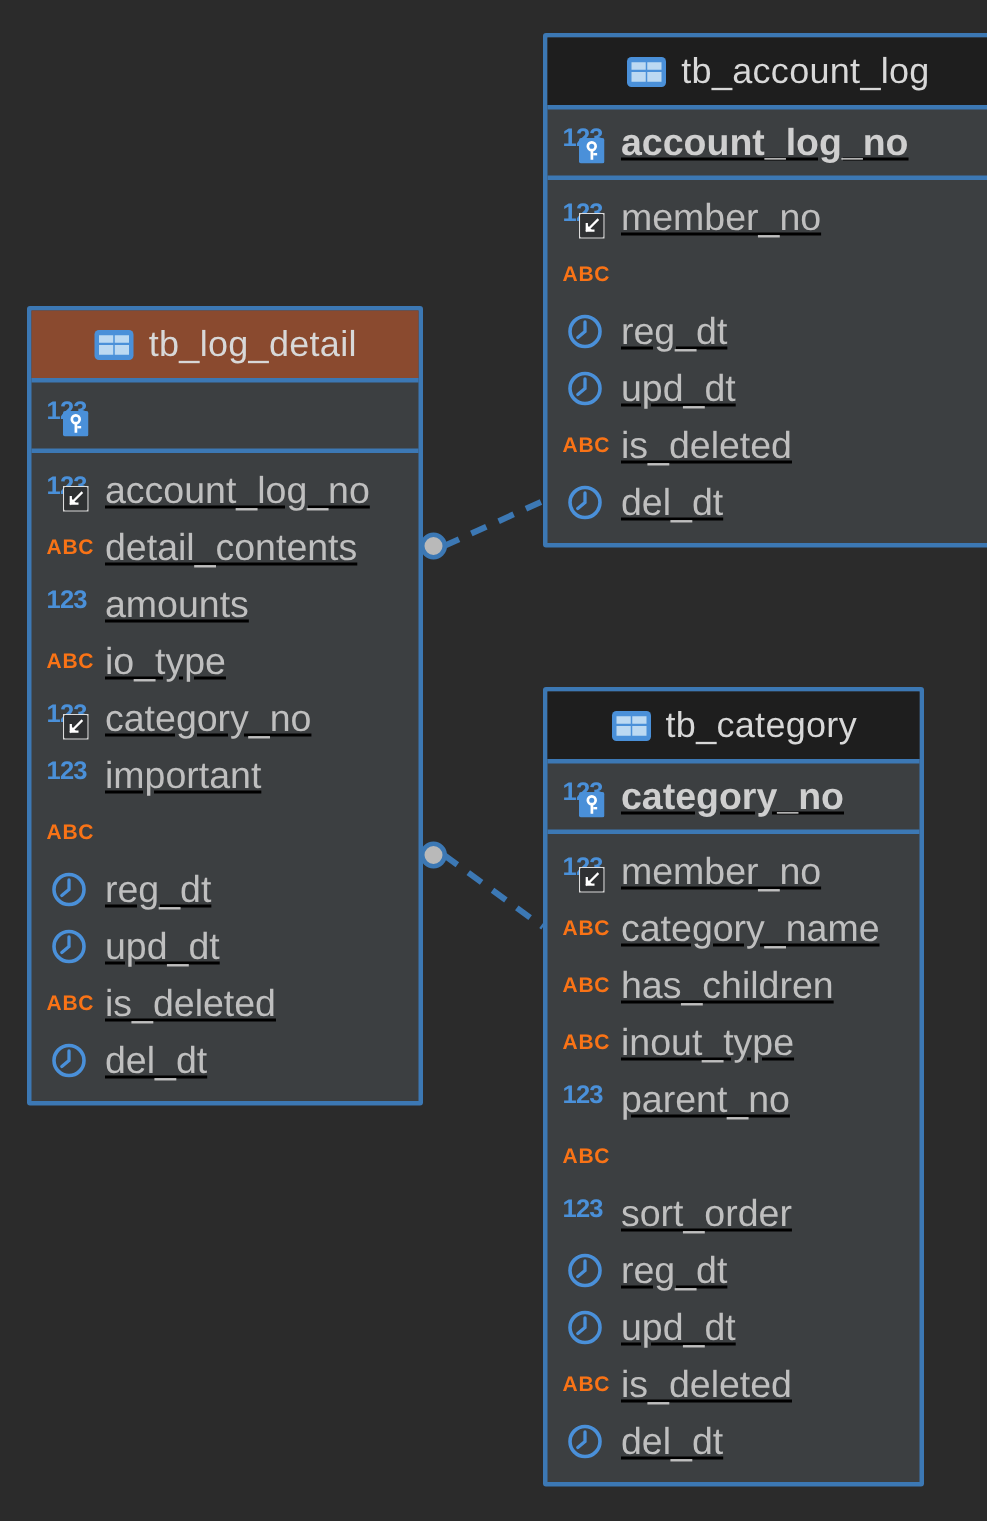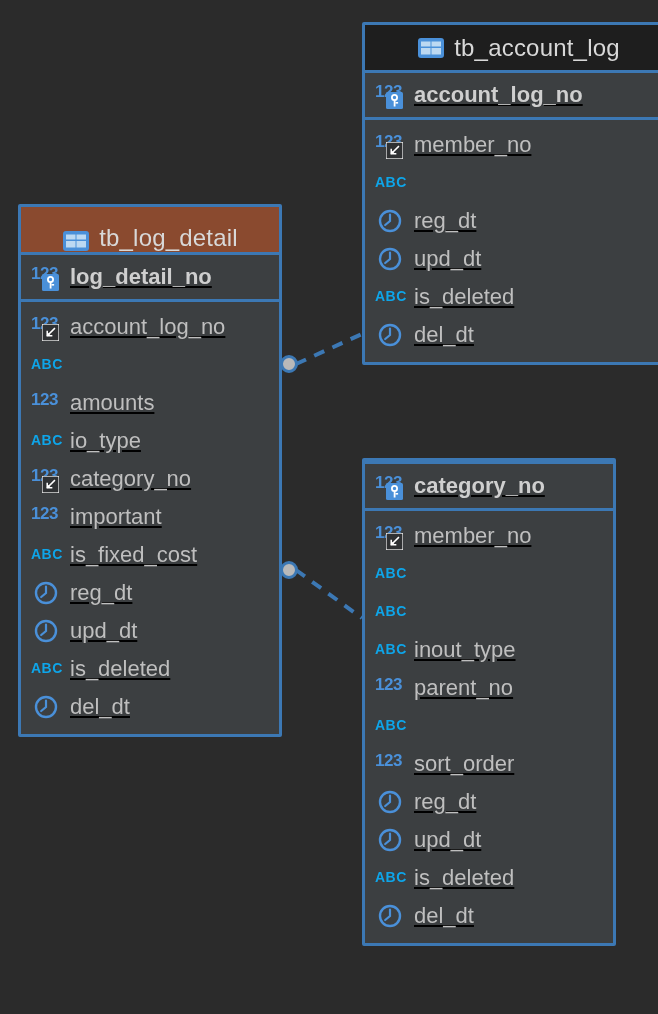--- a/index.html
+++ b/index.html
@@ -21,21 +21,21 @@
     background:#3c3f41;
     border-radius:2px;
   }
   .tbl-header{
     background:#1e1e1e;
     display:flex;align-items:center;justify-content:center;
     gap:9px;
     height:45px;
     box-sizing:border-box;
   }
-  .tbl-header.selected{background:#8a4a2f;align-items:flex-end;}
+  .tbl-header.selected{background:#8a4a2f;}
   .tbl-title{
     color:#d8d8d8;
     font-size:24px;
     letter-spacing:.2px;
     white-space:nowrap;
   }
   .pk-row{
     border-top:3px solid #3c78b4;
     border-bottom:3px solid #3c78b4;
   }
@@ -44,21 +44,21 @@
     display:flex;align-items:center;
     gap:9px;
     height:38px;
     padding-left:10px;
     box-sizing:border-box;
     text-decoration:underline;
   }
   .pk-row .row{height:44px;}
   .fname{
     color:#bfbfbf;
-    font-size:22px;
+    font-size:25px;
     white-space:nowrap;
   }
   .fname.bold{color:#cfcfcf;font-weight:bold;}
 
   
   .icon{
     position:relative;
     width:30px;height:30px;
     flex:0 0 30px;
     display:flex;align-items:center;justify-content:center;
@@ -68,21 +68,21 @@
   .num{
     color:#4a90d9;
     font-size:17px;
     font-weight:bold;
     font-family:"Liberation Sans", sans-serif;
     letter-spacing:-.5px;
     line-height:1;
     position:absolute;top:3px;left:0;
   }
   .abc{
-    color:#0ea5e9;
+    color:#f97316;
     font-size:14px;
     font-weight:bold;
     font-family:"Liberation Sans", sans-serif;
     letter-spacing:.5px;
     line-height:1;
     position:absolute;top:7px;left:0;
   }
   .badge{
     position:absolute;
     left:11px;top:12px;
@@ -197,39 +197,39 @@
         <div class="row">
           <span class="icon">
             <span class="num">123</span>
             <svg class="badge" viewBox="0 0 17 17">
               <rect x="0" y="0" width="17" height="17" rx="1.5" fill="#4a90d9"></rect>
               <circle cx="8.5" cy="5.5" r="2.6" fill="none" stroke="#ffffff" stroke-width="1.8"></circle>
               <rect x="7.7" y="7.5" width="1.8" height="7" fill="#ffffff"></rect>
               <rect x="9.5" y="10" width="2.6" height="1.6" fill="#ffffff"></rect>
             </svg>
           </span>
-          <span class="fname bold">log_detail_no</span>
         </div>
       </div>
       <div class="rows">
         <div class="row">
           <span class="icon">
             <span class="num">123</span>
             <svg class="badge" viewBox="0 0 17 17">
               <rect x="0" y="0" width="17" height="17" rx="1.5" fill="#2f3133" stroke="#dcdcdc" stroke-width="1.4"></rect>
               <path d="M12.4 4.6 L5.2 11.8 M5.2 11.8 L5.2 7.4 M5.2 11.8 L9.6 11.8" fill="none" stroke="#ffffff" stroke-width="1.5" stroke-linecap="square"></path>
               <path d="M5.2 11.8 L5.2 7.9 L9.1 11.8 Z" fill="#ffffff"></path>
             </svg>
           </span>
           <span class="fname">account_log_no</span>
         </div>
         <div class="row">
           <span class="icon">
             <span class="abc">ABC</span>
           </span>
+          <span class="fname">detail_contents</span>
         </div>
         <div class="row">
           <span class="icon">
             <span class="num">123</span>
           </span>
           <span class="fname">amounts</span>
         </div>
         <div class="row">
           <span class="icon">
             <span class="abc">ABC</span>
@@ -250,21 +250,20 @@
         <div class="row">
           <span class="icon">
             <span class="num">123</span>
           </span>
           <span class="fname">important</span>
         </div>
         <div class="row">
           <span class="icon">
             <span class="abc">ABC</span>
           </span>
-          <span class="fname">is_fixed_cost</span>
         </div>
         <div class="row">
           <span class="icon">
             <svg width="26" height="26" viewBox="0 0 26 26">
               <circle cx="13" cy="13" r="10" fill="none" stroke="#4a90d9" stroke-width="2.4"></circle>
               <path d="M13 6.6 L13 13 L8.2 17" fill="none" stroke="#4a90d9" stroke-width="2.2" stroke-linecap="round"></path>
             </svg>
           </span>
           <span class="fname">reg_dt</span>
         </div>
@@ -288,20 +287,32 @@
             <svg width="26" height="26" viewBox="0 0 26 26">
               <circle cx="13" cy="13" r="10" fill="none" stroke="#4a90d9" stroke-width="2.4"></circle>
               <path d="M13 6.6 L13 13 L8.2 17" fill="none" stroke="#4a90d9" stroke-width="2.2" stroke-linecap="round"></path>
             </svg>
           </span>
           <span class="fname">del_dt</span>
         </div>
       </div>
     </div>
     <div class="table" style="left: 362px; top: 458px; width: 254px;">
+      <div class="tbl-header">
+        <span class="icon ico-tbl">
+          <svg width="28" height="22" viewBox="0 0 28 22">
+            <rect x="1" y="1" width="26" height="20" rx="3" fill="#4a90d9"></rect>
+            <rect x="4" y="4.5" width="9.5" height="5" fill="#bcd9f2"></rect>
+            <rect x="14.5" y="4.5" width="9.5" height="5" fill="#bcd9f2"></rect>
+            <rect x="4" y="11" width="9.5" height="6.5" fill="#bcd9f2"></rect>
+            <rect x="14.5" y="11" width="9.5" height="6.5" fill="#bcd9f2"></rect>
+          </svg>
+        </span>
+        <span class="tbl-title">tb_category</span>
+      </div>
       <div class="pk-row">
         <div class="row">
           <span class="icon">
             <span class="num">123</span>
             <svg class="badge" viewBox="0 0 17 17">
               <rect x="0" y="0" width="17" height="17" rx="1.5" fill="#4a90d9"></rect>
               <circle cx="8.5" cy="5.5" r="2.6" fill="none" stroke="#ffffff" stroke-width="1.8"></circle>
               <rect x="7.7" y="7.5" width="1.8" height="7" fill="#ffffff"></rect>
               <rect x="9.5" y="10" width="2.6" height="1.6" fill="#ffffff"></rect>
             </svg>
@@ -318,25 +329,27 @@
               <path d="M12.4 4.6 L5.2 11.8 M5.2 11.8 L5.2 7.4 M5.2 11.8 L9.6 11.8" fill="none" stroke="#ffffff" stroke-width="1.5" stroke-linecap="square"></path>
               <path d="M5.2 11.8 L5.2 7.9 L9.1 11.8 Z" fill="#ffffff"></path>
             </svg>
           </span>
           <span class="fname">member_no</span>
         </div>
         <div class="row">
           <span class="icon">
             <span class="abc">ABC</span>
           </span>
-        </div>
-        <div class="row">
-          <span class="icon">
-            <span class="abc">ABC</span>
-          </span>
+          <span class="fname">category_name</span>
+        </div>
+        <div class="row">
+          <span class="icon">
+            <span class="abc">ABC</span>
+          </span>
+          <span class="fname">has_children</span>
         </div>
         <div class="row">
           <span class="icon">
             <span class="abc">ABC</span>
           </span>
           <span class="fname">inout_type</span>
         </div>
         <div class="row">
           <span class="icon">
             <span class="num">123</span>

